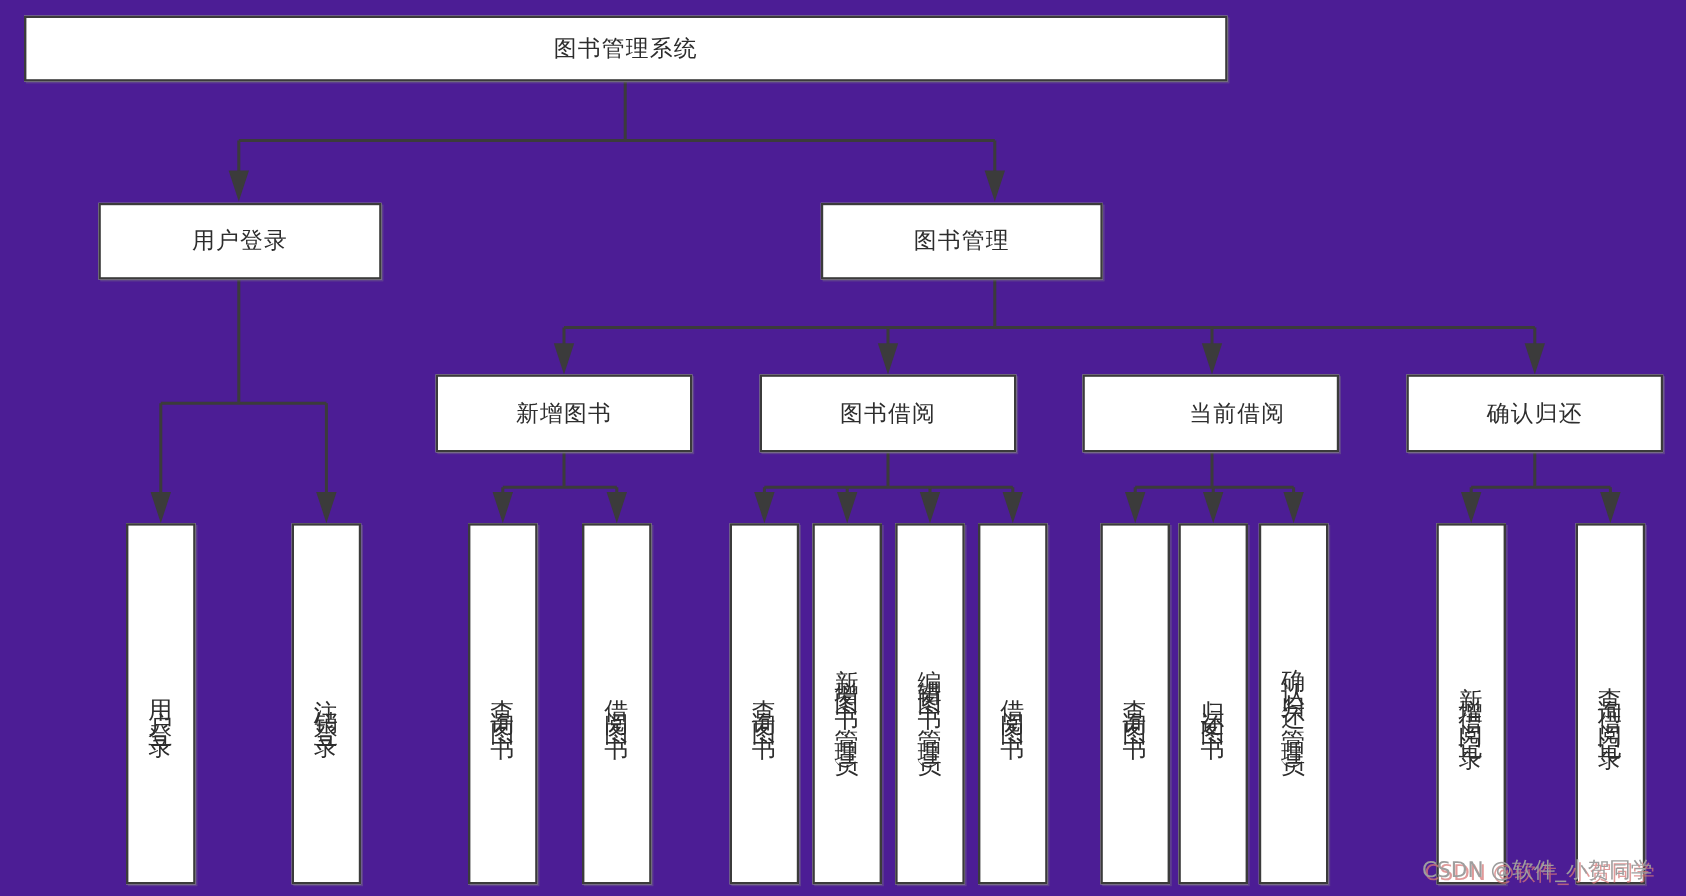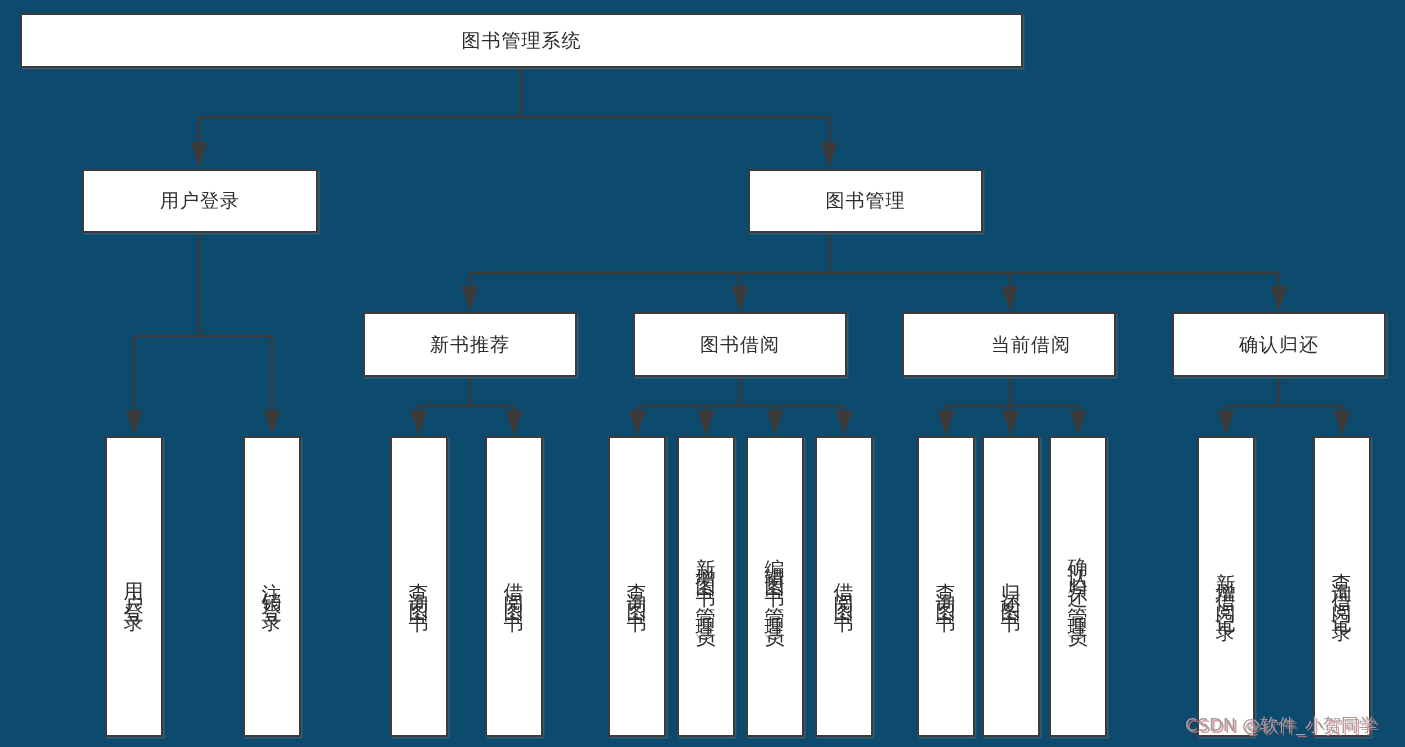--- a/index.html
+++ b/index.html
@@ -5,21 +5,21 @@
   html, body {
     margin: 0;
     padding: 0;
     background: #ffffff;
     font-family: "DejaVu Sans", "Liberation Sans", sans-serif;
   }
   .canvas {
     position: relative;
     width: 1405px;
     height: 747px;
-    background: #0c4a6e;
+    background: #4c1d95;
     overflow: hidden;
   }
   .connector-layer {
     position: absolute;
     left: 0; top: 0;
     width: 1405px; height: 747px;
     z-index: 0;
   }
   .node {
     position: absolute;
@@ -39,21 +39,21 @@
     writing-mode: vertical-rl;
     text-orientation: mixed;
     font-size: 20px;
     letter-spacing: 10px;
     line-height: 1;
     white-space: nowrap;
   }
   
   .n-root  { left: 20px;   top: 13px;  width: 1003px; height: 55px; }
   .n-l2a   { left: 82px;   top: 169px; width: 236px;  height: 64px; }
-  .n-l2b   { left: 748px;  top: 169px; width: 235px;  height: 64px; }
+  .n-l2b   { left: 684px;  top: 169px; width: 235px;  height: 64px; }
   .n-l3    { top: 312px; width: 214px; height: 65px; }
   .n-l3a   { left: 363px; }
   .n-l3b   { left: 633px; text-align: right; }
   .n-l3c   { left: 902px; padding-left: 44px; }
   .n-l3d   { left: 1172px; }
   .n-l4    { top: 436px; width: 58px; height: 301px; }
   .x105  { left: 105px; }  .x243  { left: 243px; }
   .x390  { left: 390px; }  .x485  { left: 485px; }
   .x608  { left: 608px; }  .x677  { left: 677px; }
   .x746  { left: 746px; }  .x815  { left: 815px; }
@@ -141,21 +141,21 @@
   </div>
 
   <div class="node h n-l2a">
     <span>用户登录</span>
   </div>
   <div class="node h n-l2b">
     <span>图书管理</span>
   </div>
 
   <div class="node h n-l3 n-l3a">
-    <span>新书推荐</span>
+    <span>新增图书</span>
   </div>
   <div class="node h n-l3 n-l3b">
     <span>图书借阅</span>
   </div>
   <div class="node h n-l3 n-l3c">
     <span>当前借阅</span>
   </div>
   <div class="node h n-l3 n-l3d">
     <span>确认归还</span>
   </div>

